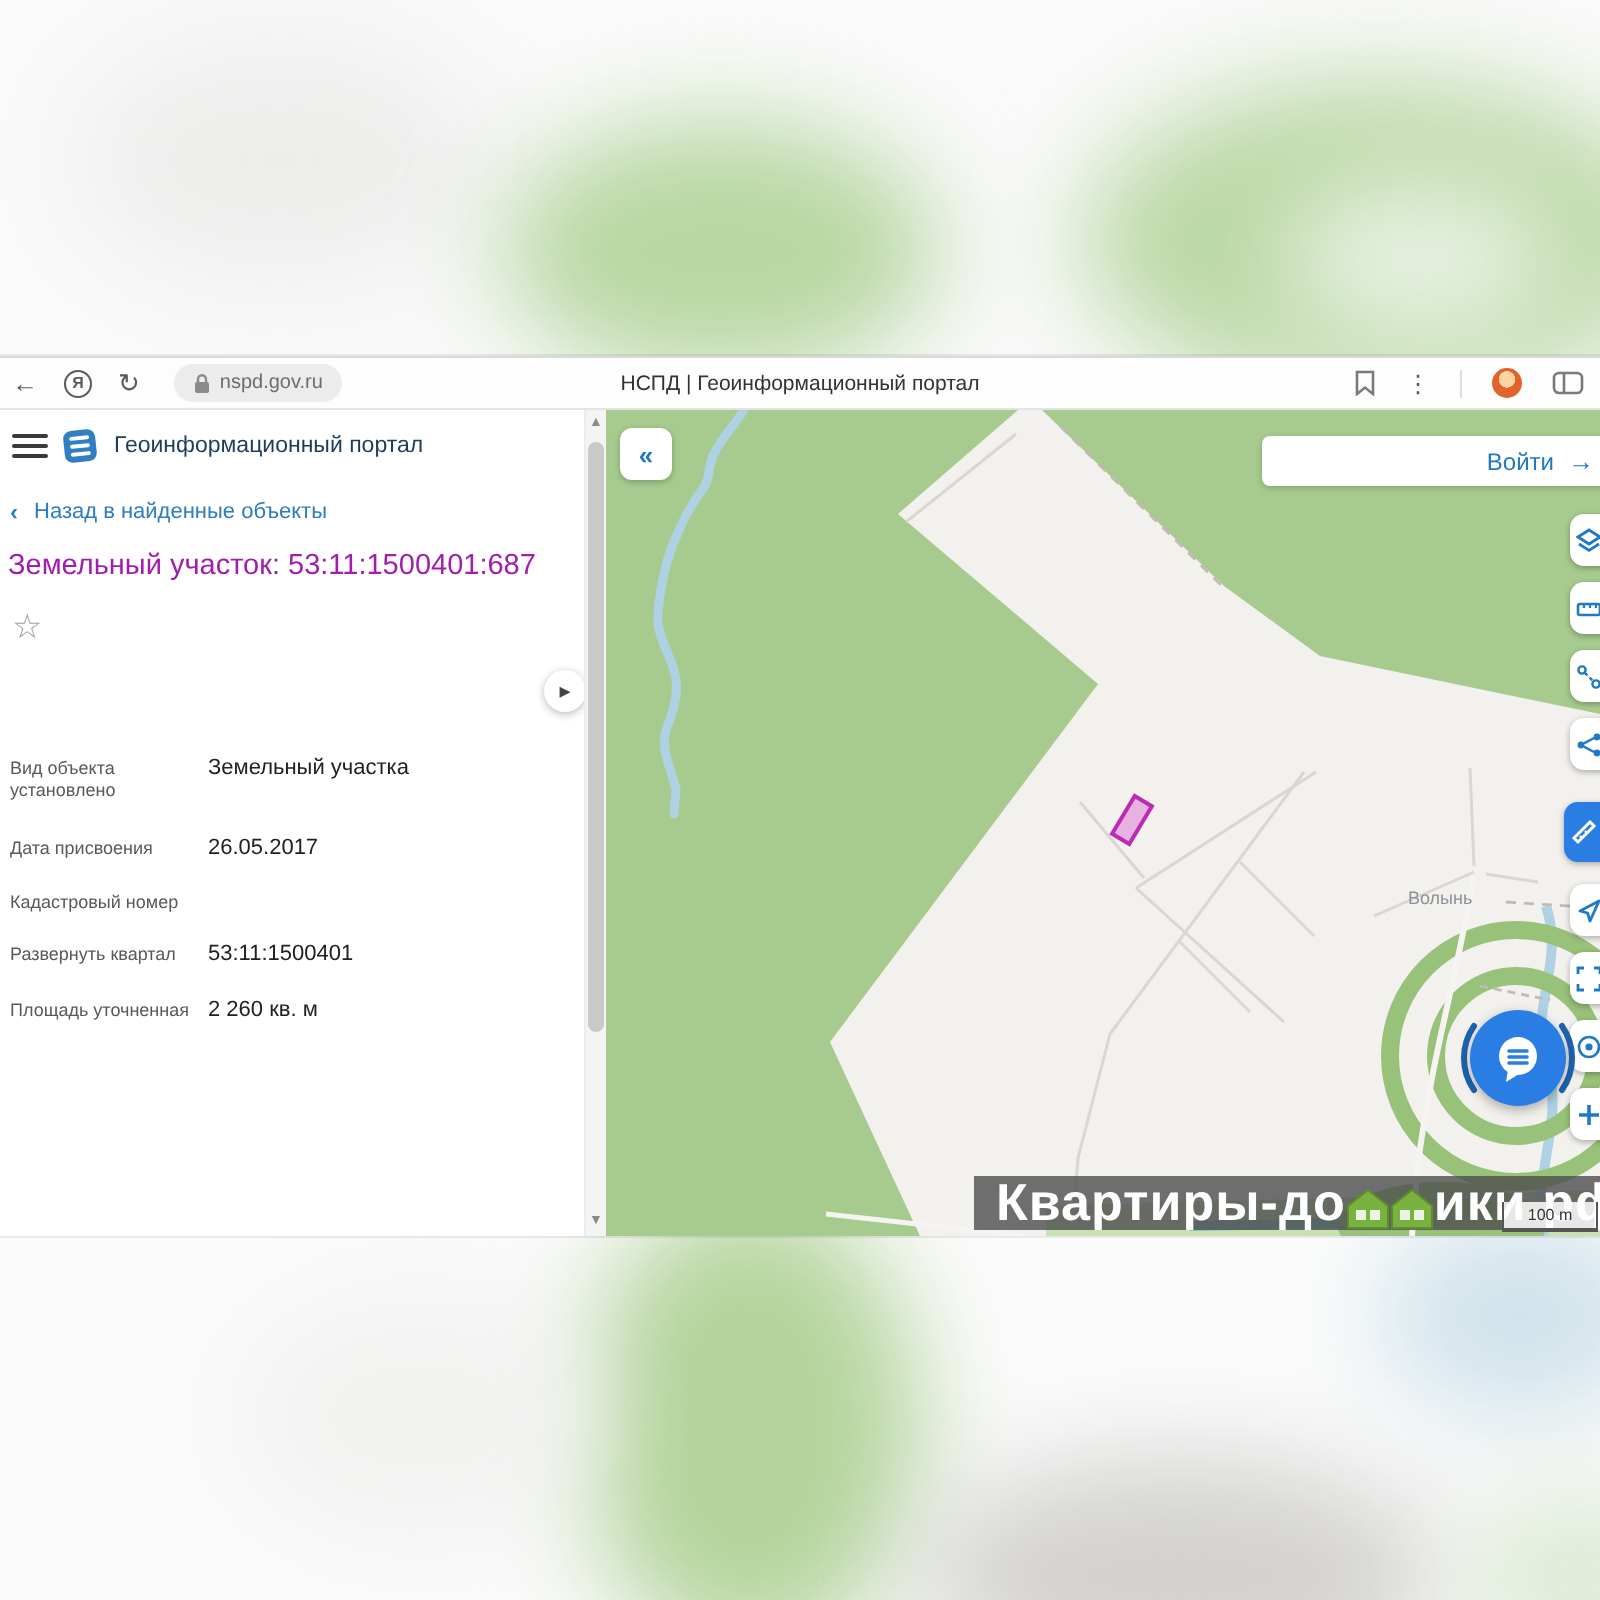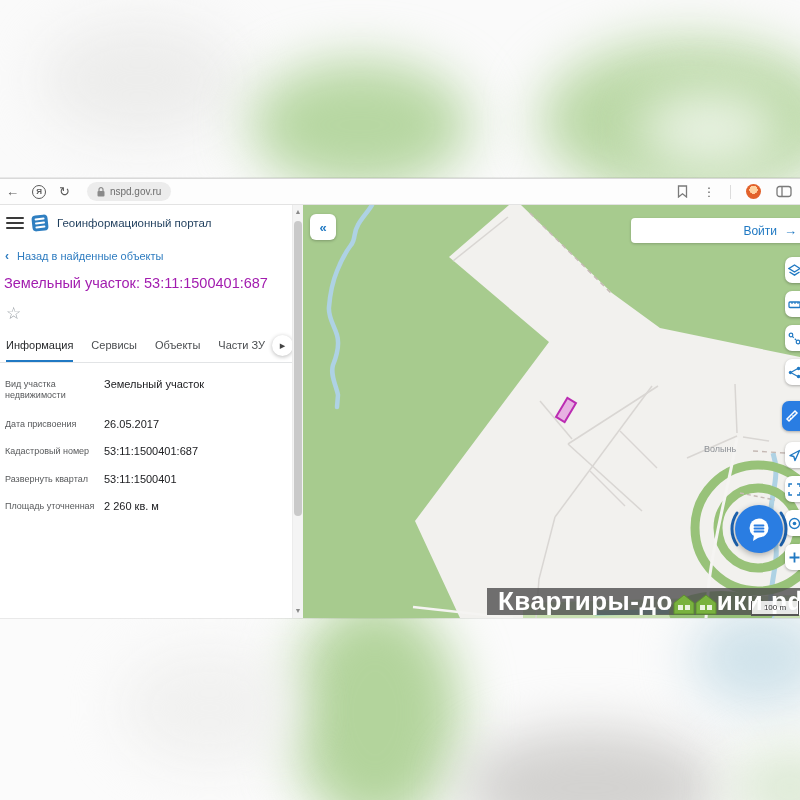--- a/index.html
+++ b/index.html
@@ -99,20 +99,21 @@
         <span class="yandex-circle">Я</span>
         <span class="bb-ico">↻</span>
         <div class="url-pill">
           <svg width="8" height="10" viewBox="0 0 8 10">
               <rect x="0.5" y="4" width="7" height="5.5" rx="1" fill="#8a8a8a"></rect>
               <path d="M2 4 V2.6 a2 2 0 0 1 4 0 V4" fill="none" stroke="#8a8a8a" stroke-width="1.2"></path>
             </svg>
           <span>nspd.gov.ru</span>
         </div>
       </div>
+      <div id="tab-title">НСПД | Геоинформационный портал</div>
       <div class="bb-right">
         <svg width="11" height="13" viewBox="0 0 11 13">
             <path d="M1.5 1 h8 v11 l-4-3.2 -4 3.2 z" fill="none" stroke="#7a7a7a" stroke-width="1.3"></path>
           </svg>
         <span class="bb-ico" style="font-size:12px;">⋮</span>
         <div class="bb-sep"></div>
         <div class="avatar"></div>
         <svg width="16" height="13" viewBox="0 0 16 13">
             <rect x="1" y="1.5" width="14" height="10" rx="2.5" fill="none" stroke="#7a7a7a" stroke-width="1.3"></rect>
             <path d="M6 1.5 v10" stroke="#7a7a7a" stroke-width="1.3"></path>
@@ -138,41 +139,33 @@
         </div>
 
         <div class="back-link">
           <span class="back-chevron">‹</span>
           <span>Назад в найденные объекты</span>
         </div>
 
         <div class="p-title">Земельный участок: 53:11:1500401:687</div>
         <div class="star">☆</div>
 
-        <div class="tabs">
-          <div class="tab active">Информация</div>
-          <div class="tab">Сервисы</div>
-          <div class="tab">Объекты</div>
-          <div class="tab">Части ЗУ</div>
-          <div class="tab">Сост</div>
-        </div>
         <div class="tab-scroll">▸</div>
 
         <div class="fields">
           <div class="frow">
-            <div class="flabel">Вид участка недвижимости</div>
-            <div class="fvalue">Земельный участок</div>
+            <div class="flabel">Вид объекта установлено</div>
+            <div class="fvalue">Земельный участка</div>
           </div>
           <div class="frow single">
             <div class="flabel">Дата присвоения</div>
             <div class="fvalue">26.05.2017</div>
           </div>
           <div class="frow single">
             <div class="flabel">Кадастровый номер</div>
-            <div class="fvalue">53:11:1500401:687</div>
           </div>
           <div class="frow single">
             <div class="flabel">Развернуть квартал</div>
             <div class="fvalue">53:11:1500401</div>
           </div>
           <div class="frow single">
             <div class="flabel">Площадь уточненная</div>
             <div class="fvalue">2 260 кв. м</div>
           </div>
         </div>

